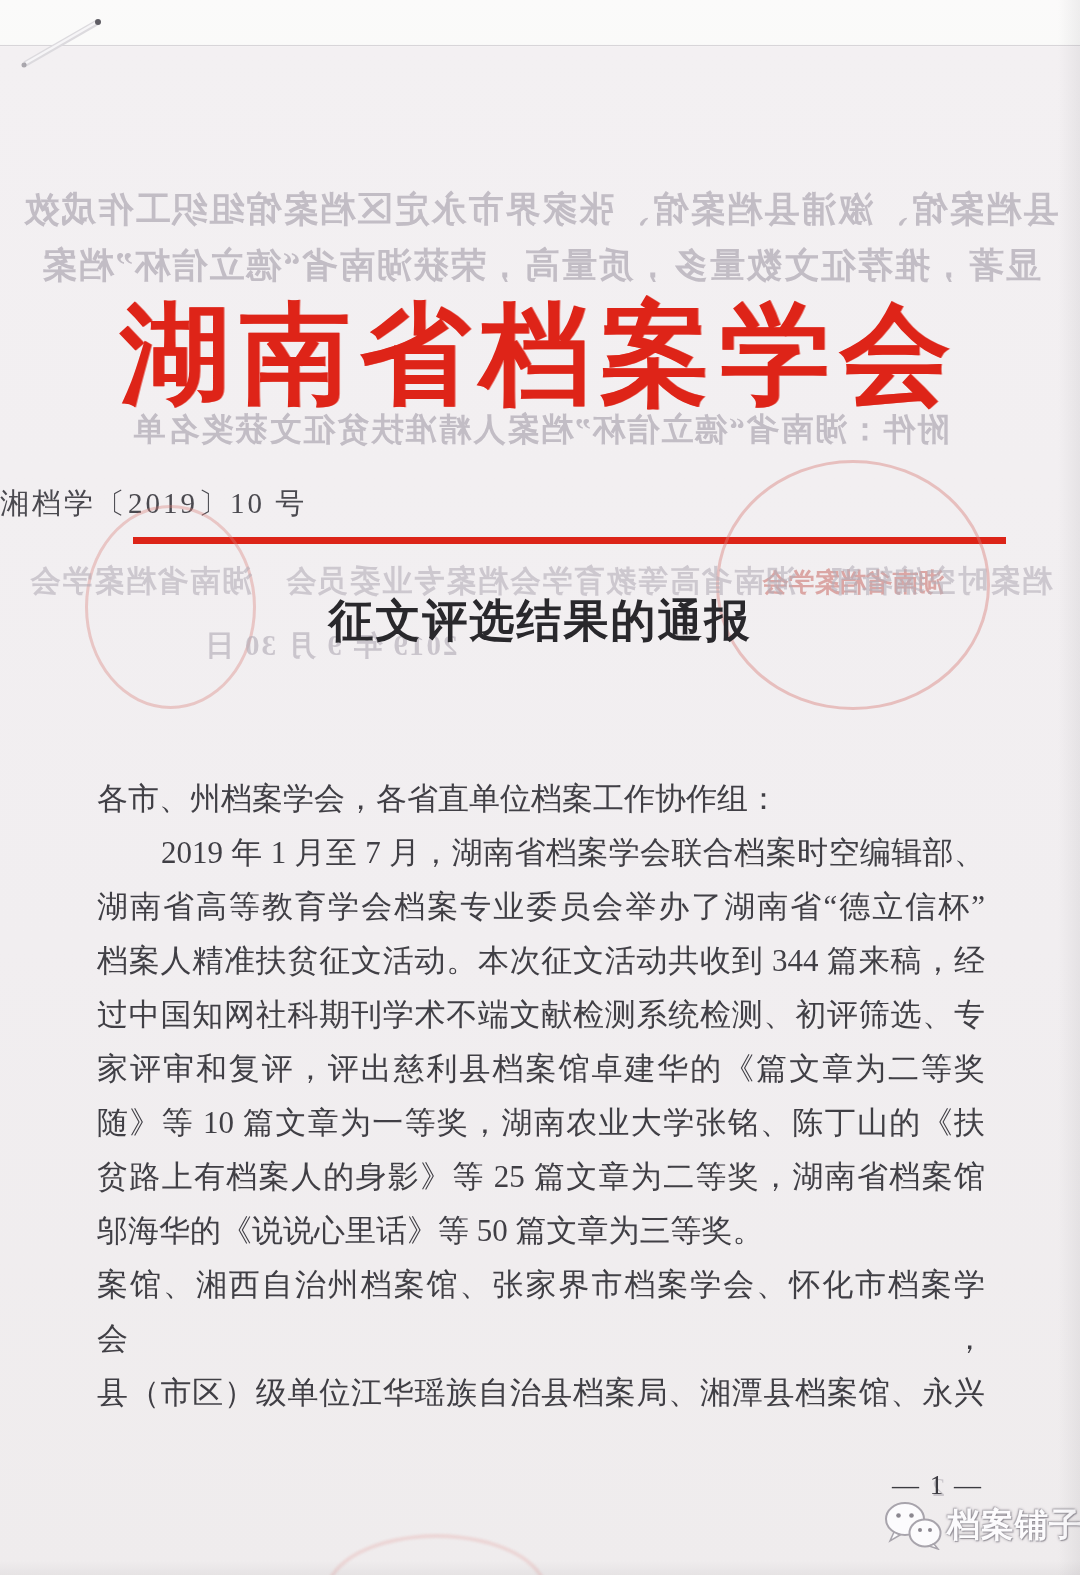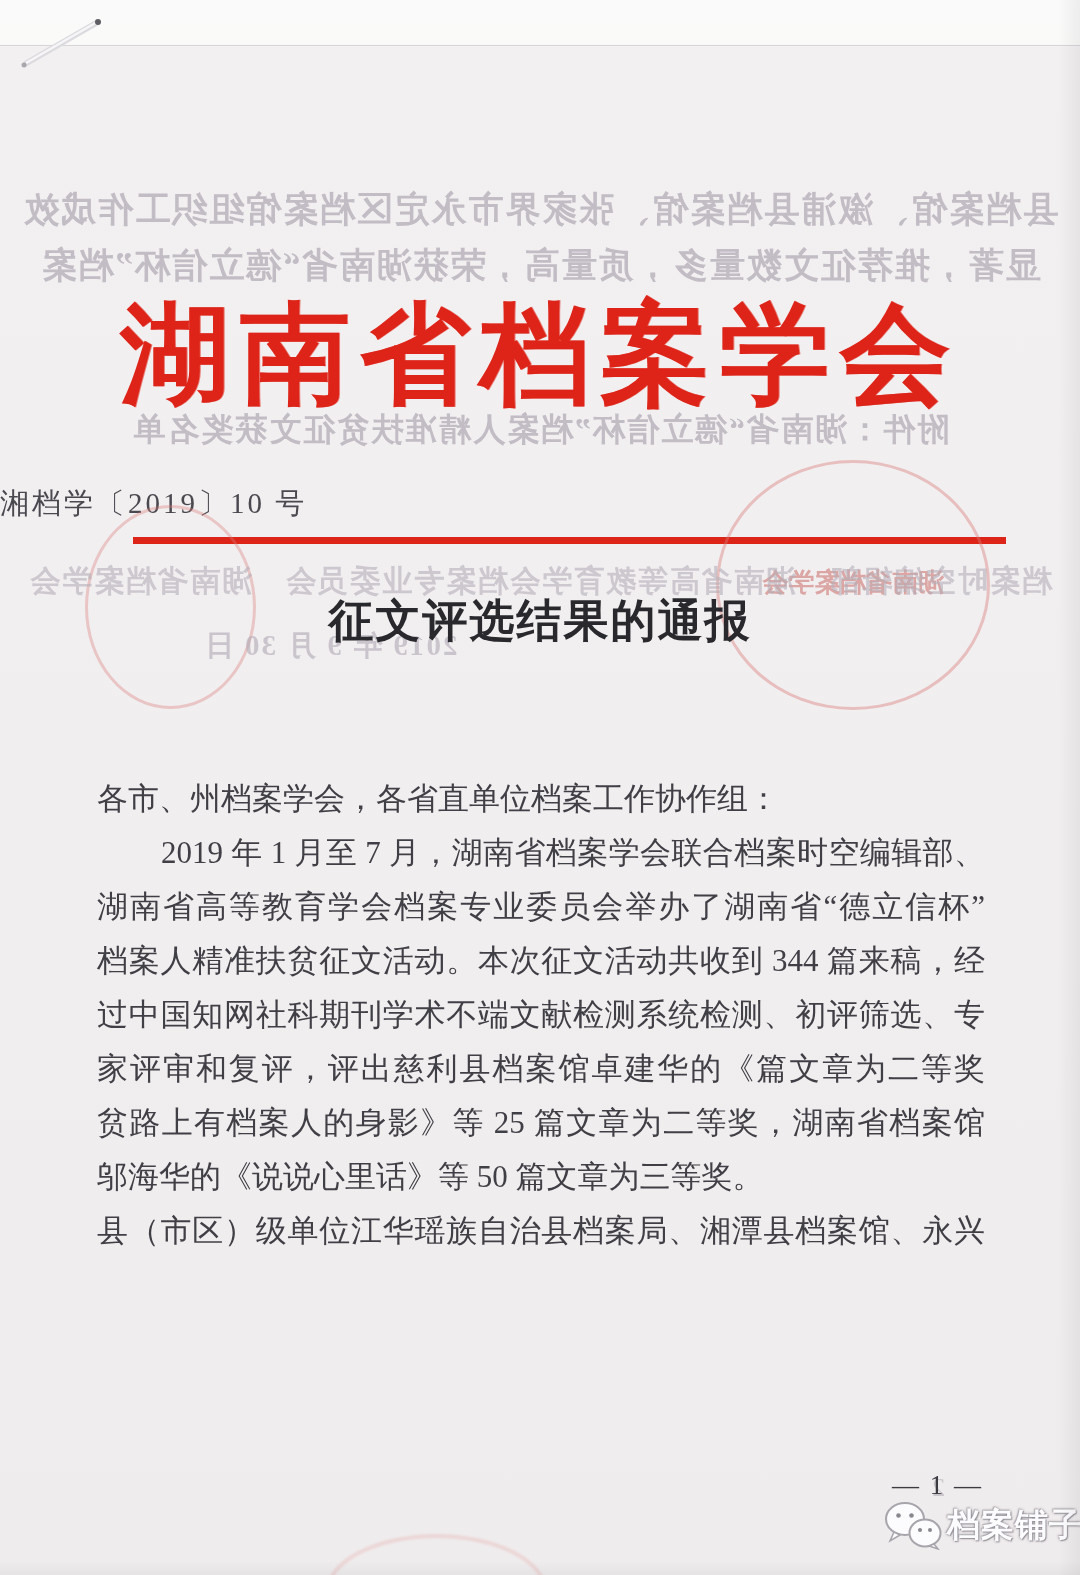--- a/index.html
+++ b/index.html
@@ -122,22 +122,24 @@
     <div>征文评选结果的通报</div>
   </div>
 
   <div class="body-block">
     <div class="ln nofill">各市、州档案学会，各省直单位档案工作协作组：</div>
     <div class="ln indent">2019 年 1 月至 7 月，湖南省档案学会联合档案时空编辑部、</div>
     <div class="ln">湖南省高等教育学会档案专业委员会举办了湖南省“德立信杯”</div>
     <div class="ln">档案人精准扶贫征文活动。本次征文活动共收到 344 篇来稿，经</div>
     <div class="ln">过中国知网社科期刊学术不端文献检测系统检测、初评筛选、专</div>
     <div class="ln">家评审和复评，评出慈利县档案馆卓建华的《篇文章为二等奖</div>
+    <div class="ln">随》等 10 篇文章为一等奖，湖南农业大学张铭、陈丁山的《扶</div>
     <div class="ln">贫路上有档案人的身影》等 25 篇文章为二等奖，湖南省档案馆</div>
     <div class="ln nofill">邬海华的《说说心里话》等 50 篇文章为三等奖。</div>
+    <div class="ln">案馆、湘西自治州档案馆、张家界市档案学会、怀化市档案学会，</div>
     <div class="ln">县（市区）级单位江华瑶族自治县档案局、湘潭县档案馆、永兴</div>
   </div>
 
   <div class="page-num">
     <span class="verso-num">2</span>
     <span class="recto">— 1 —</span>
   </div>
 
   <div class="watermark">
     <svg width="58" height="50" viewBox="0 0 58 50">

